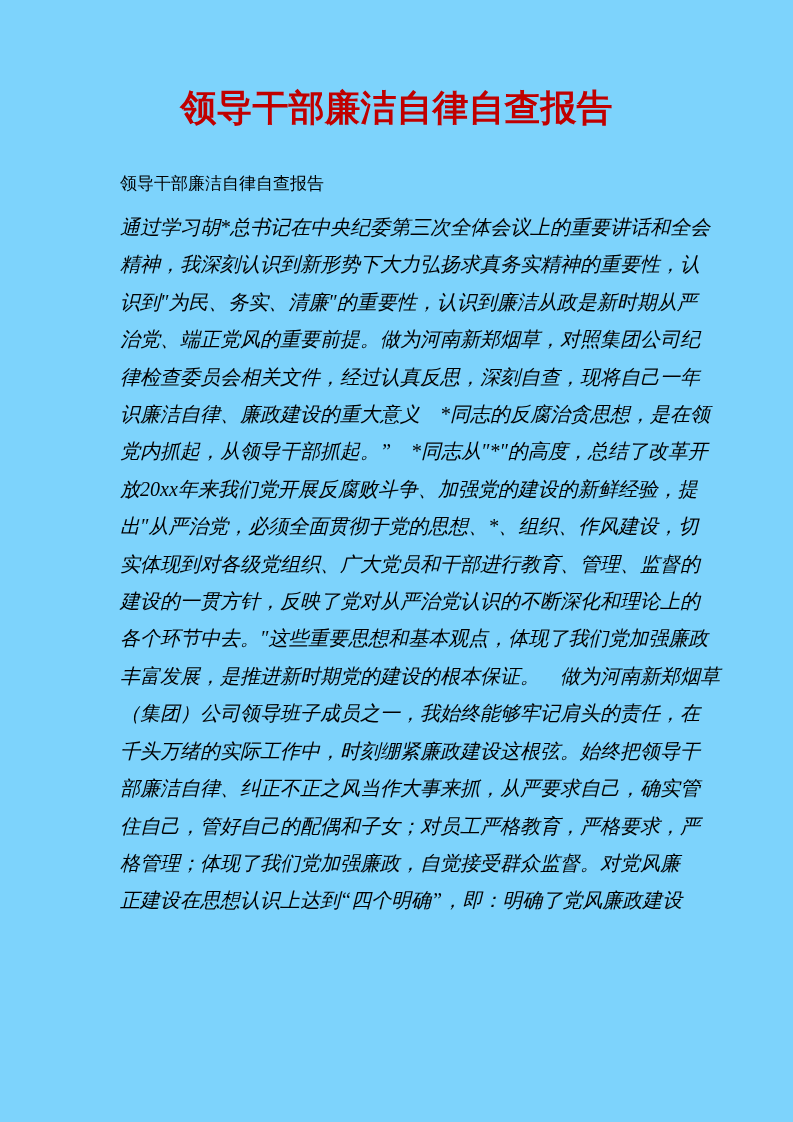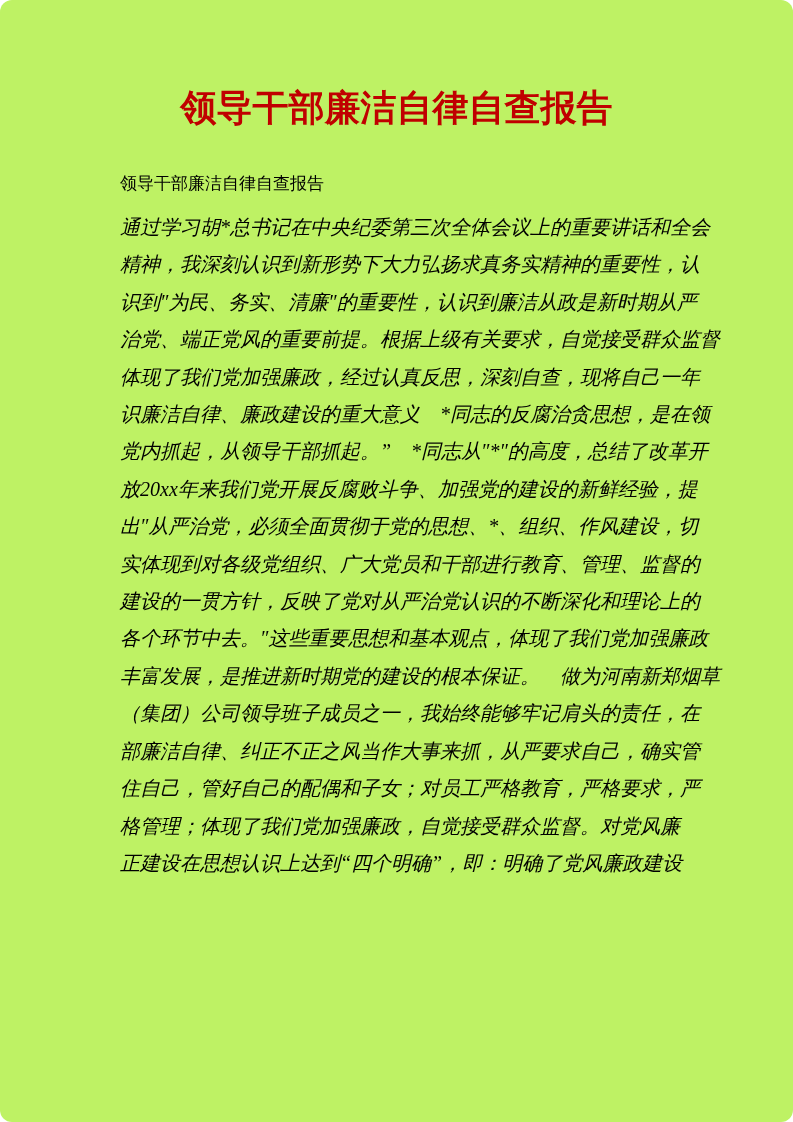--- a/index.html
+++ b/index.html
@@ -4,25 +4,24 @@
 <style>
   html, body {
     margin: 0;
     padding: 0;
     background: #ffffff;
   }
   .page {
     position: relative;
     width: 793px;
     height: 1122px;
-    background: #bef264;
+    background: #7dd3fc;
     overflow: hidden;
     font-family: "Liberation Serif", "DejaVu Serif", serif;
     color: #000000;
-    border-radius: 12px;
   }
   .doc-title {
     margin: 86px 60px 0 60px;
     text-align: center;
     font-size: 36px;
     line-height: 44px;
     font-weight: bold;
     font-family: "Liberation Serif", "DejaVu Serif", serif;
   }
   .doc-subtitle {
@@ -48,29 +47,30 @@
 
 <div class="page">
   <h1 class="doc-title" style="color: rgb(192, 0, 0);">领导干部廉洁自律自查报告</h1>
 
   <div class="doc-subtitle">领导干部廉洁自律自查报告</div>
 
   <div class="doc-body">
       <div class="body-line">通过学习胡*总书记在中央纪委第三次全体会议上的重要讲话和全会</div>
       <div class="body-line">精神，我深刻认识到新形势下大力弘扬求真务实精神的重要性，认</div>
       <div class="body-line">识到″为民、务实、清廉″的重要性，认识到廉洁从政是新时期从严</div>
-      <div class="body-line">治党、端正党风的重要前提。根据上级有关要求，自觉接受群众监督</div>
-      <div class="body-line">体现了我们党加强廉政，经过认真反思，深刻自查，现将自己一年</div>
+      <div class="body-line">治党、端正党风的重要前提。做为河南新郑烟草，对照集团公司纪</div>
+      <div class="body-line">律检查委员会相关文件，经过认真反思，深刻自查，现将自己一年</div>
       <div class="body-line">识廉洁自律、廉政建设的重大意义　*同志的反腐治贪思想，是在领</div>
       <div class="body-line">党内抓起，从领导干部抓起。”　*同志从″*″的高度，总结了改革开</div>
       <div class="body-line">放20xx年来我们党开展反腐败斗争、加强党的建设的新鲜经验，提</div>
       <div class="body-line">出″从严治党，必须全面贯彻于党的思想、*、组织、作风建设，切</div>
       <div class="body-line">实体现到对各级党组织、广大党员和干部进行教育、管理、监督的</div>
       <div class="body-line">建设的一贯方针，反映了党对从严治党认识的不断深化和理论上的</div>
       <div class="body-line">各个环节中去。″这些重要思想和基本观点，体现了我们党加强廉政</div>
       <div class="body-line">丰富发展，是推进新时期党的建设的根本保证。　做为河南新郑烟草</div>
       <div class="body-line">（集团）公司领导班子成员之一，我始终能够牢记肩头的责任，在</div>
+      <div class="body-line">千头万绪的实际工作中，时刻绷紧廉政建设这根弦。始终把领导干</div>
       <div class="body-line">部廉洁自律、纠正不正之风当作大事来抓，从严要求自己，确实管</div>
       <div class="body-line">住自己，管好自己的配偶和子女；对员工严格教育，严格要求，严</div>
       <div class="body-line">格管理；体现了我们党加强廉政，自觉接受群众监督。对党风廉</div>
       <div class="body-line">正建设在思想认识上达到“四个明确”，即：明确了党风廉政建设</div>
     </div>
 </div>
 
 </body></html>

